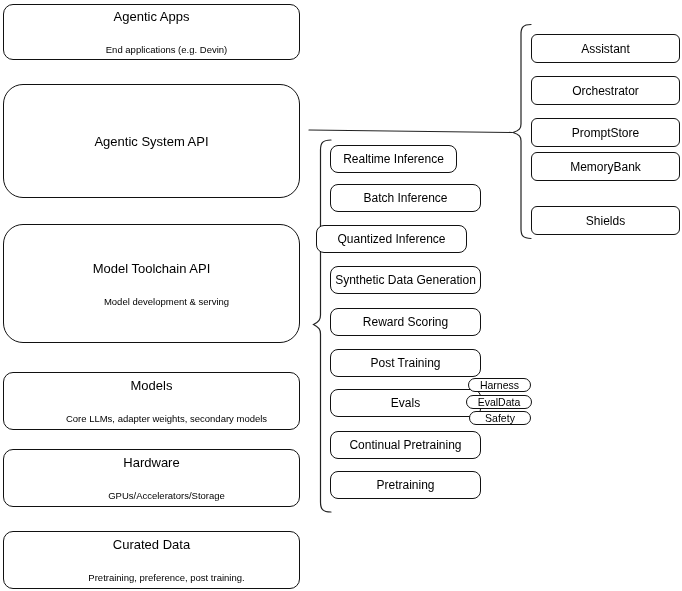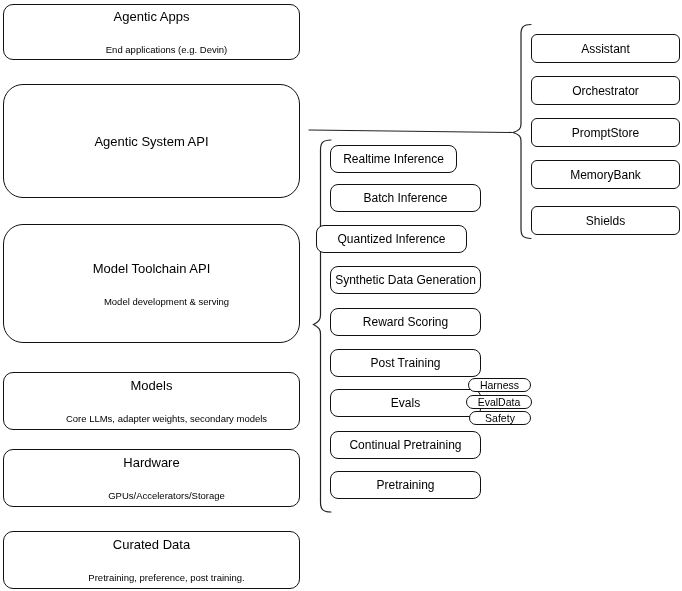--- a/index.html
+++ b/index.html
@@ -117,16 +117,16 @@
   <div class="node op-box" style="left:330px;top:431px;width:151px;height:28px;border-radius:8px">Continual Pretraining</div>
   <div class="node op-box" style="left:330px;top:471px;width:151px;height:28px;border-radius:8px">Pretraining</div>
 
   <div class="pill" style="left:468px;top:378px;width:63px;height:14px">Harness</div>
   <div class="pill" style="left:466px;top:395px;width:66px;height:14px">EvalData</div>
   <div class="pill" style="left:469px;top:411px;width:62px;height:14px">Safety</div>
 
   <div class="node comp-box" style="left:531px;top:34px;width:149px;height:29px;border-radius:6px">Assistant</div>
   <div class="node comp-box" style="left:531px;top:76px;width:149px;height:29px;border-radius:6px">Orchestrator</div>
   <div class="node comp-box" style="left:531px;top:118px;width:149px;height:29px;border-radius:6px">PromptStore</div>
-  <div class="node comp-box" style="left:531px;top:160px;width:149px;height:29px;border-radius:6px">MemoryBank</div>
+  <div class="node comp-box" style="left:531px;top:152px;width:149px;height:29px;border-radius:6px">MemoryBank</div>
   <div class="node comp-box" style="left:531px;top:206px;width:149px;height:29px;border-radius:6px">Shields</div>
 
 </div>
 
 </body></html>

